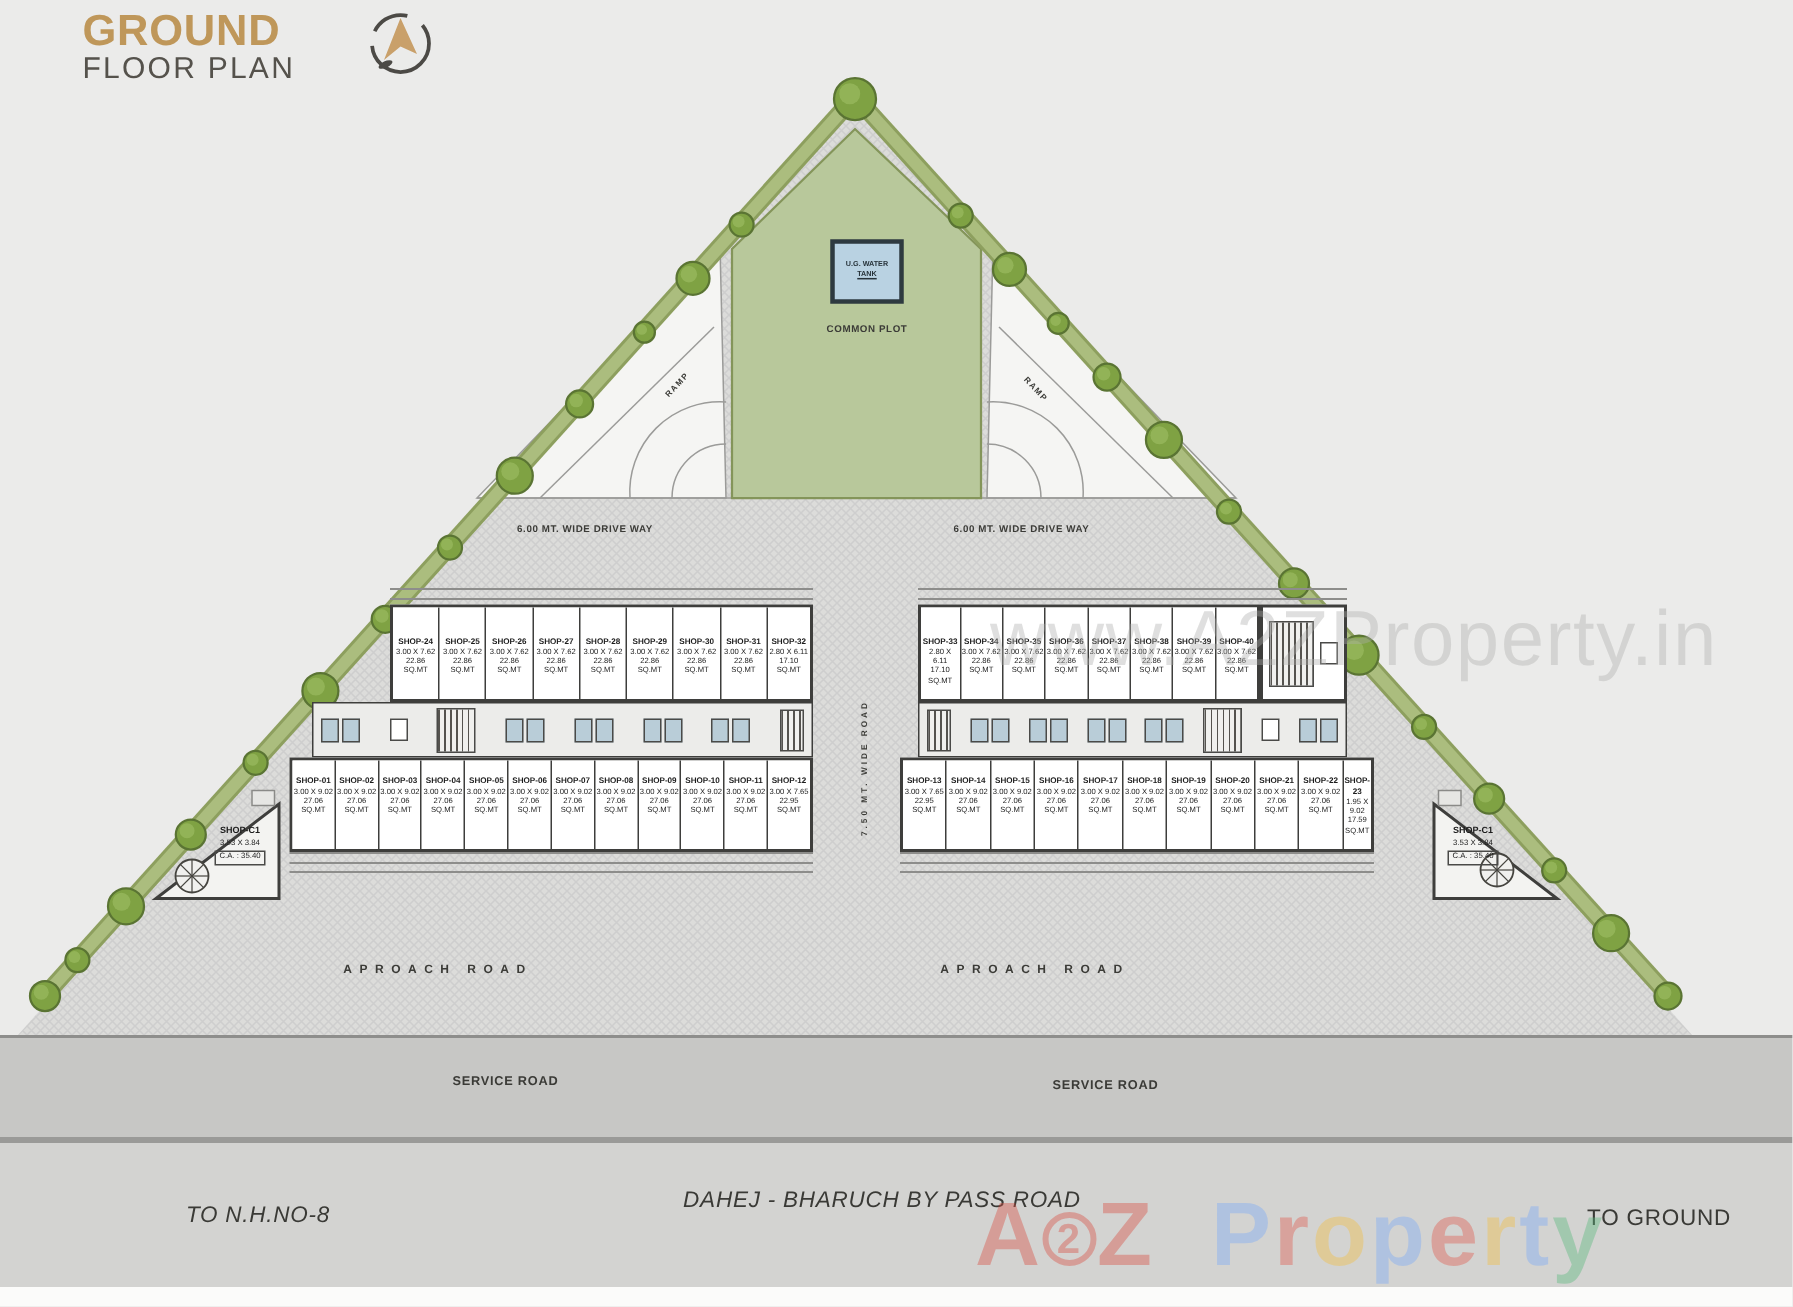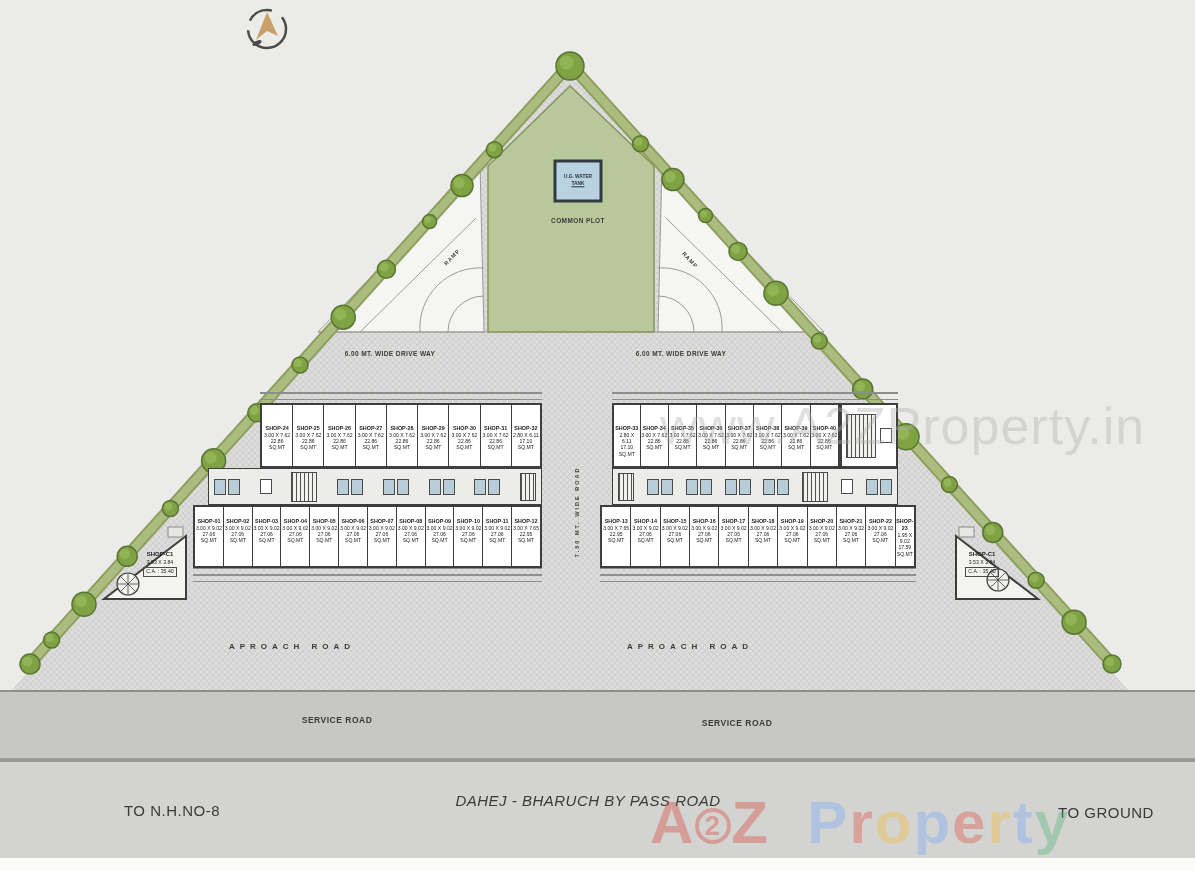--- a/index.html
+++ b/index.html
@@ -194,20 +194,24 @@
           <line x1="998" y1="580" x2="998" y2="591" stroke="#45443f" stroke-width="0.8"></line>
           <line x1="998" y1="580" x2="990.221825406948" y2="587.778174593052" stroke="#45443f" stroke-width="0.8"></line>
           <line x1="998" y1="580" x2="987" y2="580" stroke="#45443f" stroke-width="0.8"></line>
           <line x1="998" y1="580" x2="990.221825406948" y2="572.221825406948" stroke="#45443f" stroke-width="0.8"></line>
           <line x1="998" y1="580" x2="998" y2="569" stroke="#45443f" stroke-width="0.8"></line>
           <line x1="998" y1="580" x2="1005.778174593052" y2="572.221825406948" stroke="#45443f" stroke-width="0.8"></line>
         </g>
     </g>
   </svg>
 
+  <div class="title">
+    <div class="l1">GROUND</div>
+    <div class="l2">FLOOR PLAN</div>
+  </div>
   <svg class="logo" viewBox="0 0 48 48">
     <circle cx="24" cy="24" r="19" fill="none" stroke="#4c4a46" stroke-width="2.5" stroke-dasharray="58 10 26 12"></circle>
     <path d="M24 7 L35 31 L24 26 L13 35 Z" fill="#c9a06a"></path>
     <ellipse cx="14" cy="38" rx="5" ry="2.2" fill="#4c4a46" transform="rotate(-25 14 38)"></ellipse>
   </svg>
 
   <div class="tanklbl" style="left:578px; top:181px;">
     <div>U.G. WATER</div>
     <div class="u">TANK</div>
   </div>
@@ -538,21 +542,21 @@
     <b>SHOP-C1</b><br>
     <span>3.53 X 3.84</span><br>
     <span class="ca">C.A. : 35.40</span>
   </div>
 
   <div class="service-band"></div>
   <div class="lbl service" style="left:337px; top:720px;">SERVICE ROAD</div>
   <div class="lbl service" style="left:737px; top:723px;">SERVICE ROAD</div>
   <div class="divider"></div>
   <div class="bottom-band"></div>
-  <div class="lbl road" style="left:172px; top:810px;">TO N.H.NO-8</div>
+  <div class="lbl road" style="left:172px; top:810px;font-style:italic;">TO N.H.NO-8</div>
   <div class="lbl road" style="left:588px; top:800px;font-style:italic;">DAHEJ - BHARUCH BY PASS ROAD</div>
   <div class="lbl road" style="left:1106px; top:812px;">TO GROUND</div>
   <div class="white-strip"></div>
 
   <div class="wm-faint">www.A2ZProperty.in</div>
   <div class="wm-brand" id="wm-brand"><span style="color: rgb(217, 79, 67);">A</span><span class="circ2" style="color: rgb(217, 79, 67);">2</span><span style="color: rgb(217, 79, 67);">Z</span><span>&nbsp;&nbsp;</span><span style="color: rgb(123, 170, 247);">P</span><span style="color: rgb(224, 91, 78);">r</span><span style="color: rgb(242, 191, 66);">o</span><span style="color: rgb(123, 170, 247);">p</span><span style="color: rgb(224, 91, 78);">e</span><span style="color: rgb(242, 191, 66);">r</span><span style="color: rgb(123, 170, 247);">t</span><span style="color: rgb(89, 184, 124);">y</span></div>
 
 </div>
 
 </body></html>

